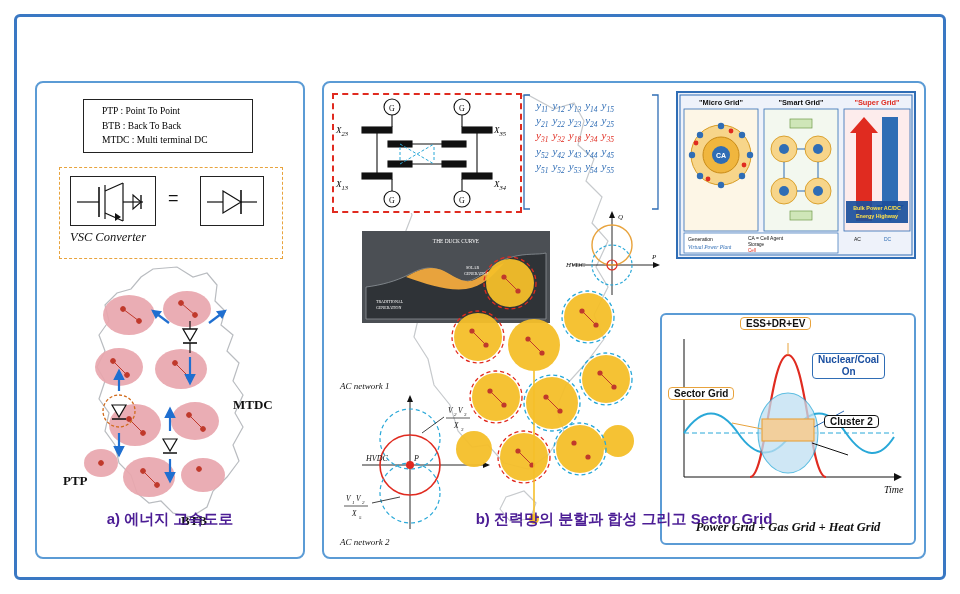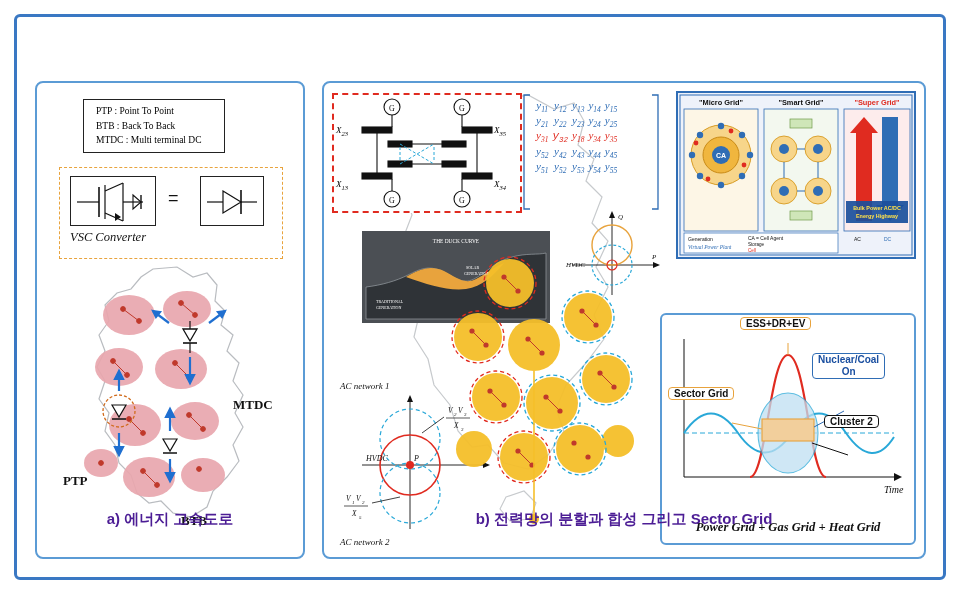--- a/index.html
+++ b/index.html
@@ -40,23 +40,23 @@
   .panel-a{left:18px;top:24px;width:270px;height:478px;}
   .panel-b{left:305px;top:24px;width:604px;height:478px;}
 
   .caption{
     position:absolute;text-align:center;font-size:15px;font-weight:bold;color:#4c1d95;
     width:100%;bottom:28px;left:0;
   }
 
   
   .legend-box{
-    position:absolute;left:46px;top:16px;width:142px;height:54px;
+    position:absolute;left:46px;top:16px;width:170px;height:54px;
     border:1px solid #222;background:#fff;font-family:"Liberation Serif",serif;
-    font-size:9.5px;padding:4px 12px;box-sizing:border-box;line-height:1.55;
+    font-size:9.5px;padding:4px 18px;box-sizing:border-box;line-height:1.55;
   }
 
   
   .vsc-box{
     position:absolute;left:22px;top:84px;width:224px;height:92px;
     border:1.6px dashed #e8a33d;box-sizing:border-box;background:#fff;
   }
   .vsc-inner{
     position:absolute;left:10px;top:8px;width:86px;height:50px;
     border:1.4px solid #222;box-sizing:border-box;background:#fff;
@@ -332,21 +332,21 @@
           </tr>
           <tr>
             <td>y<sub>21</sub></td>
             <td>y<sub>22</sub></td>
             <td>y<sub>23</sub></td>
             <td>y<sub>24</sub></td>
             <td>y<sub>25</sub></td>
           </tr>
           <tr>
             <td style="color:#e02b20;">y<sub>31</sub></td>
-            <td style="color:#e02b20;font-family:Liberation Mono, monospace;">y<sub>32</sub></td>
+            <td style="color:#e02b20;">y<sub>32</sub></td>
             <td style="color:#e02b20;">y<sub>18</sub></td>
             <td style="color:#e02b20;">y<sub>34</sub></td>
             <td style="color:#e02b20;">y<sub>35</sub></td>
           </tr>
           <tr>
             <td>y<sub>52</sub></td>
             <td>y<sub>42</sub></td>
             <td>y<sub>43</sub></td>
             <td>y<sub>44</sub></td>
             <td>y<sub>45</sub></td>

